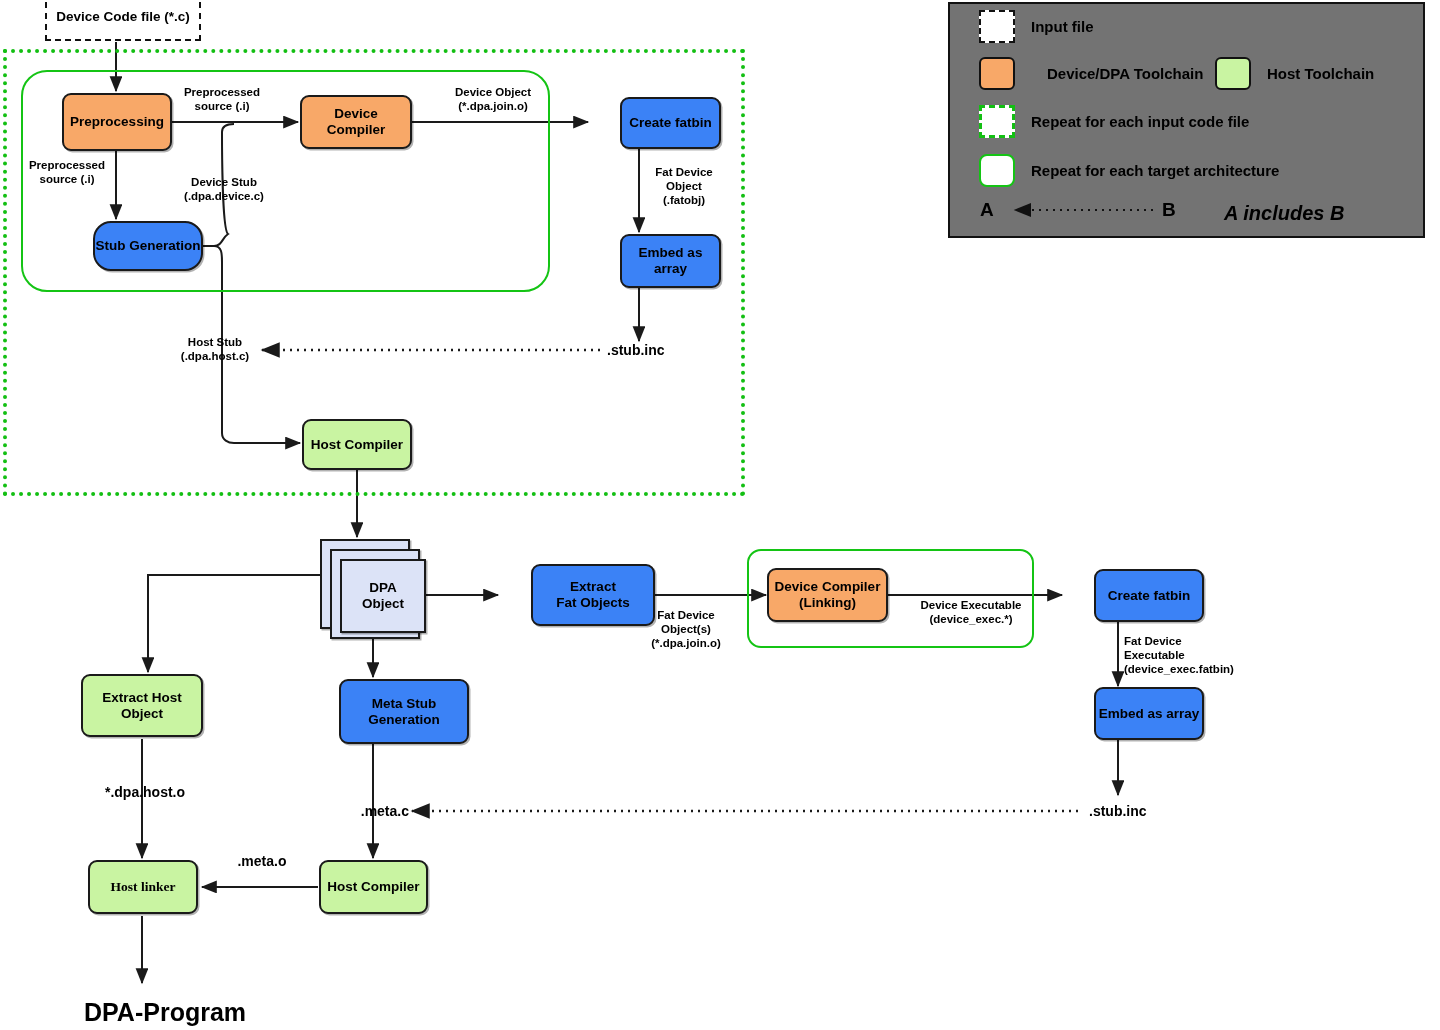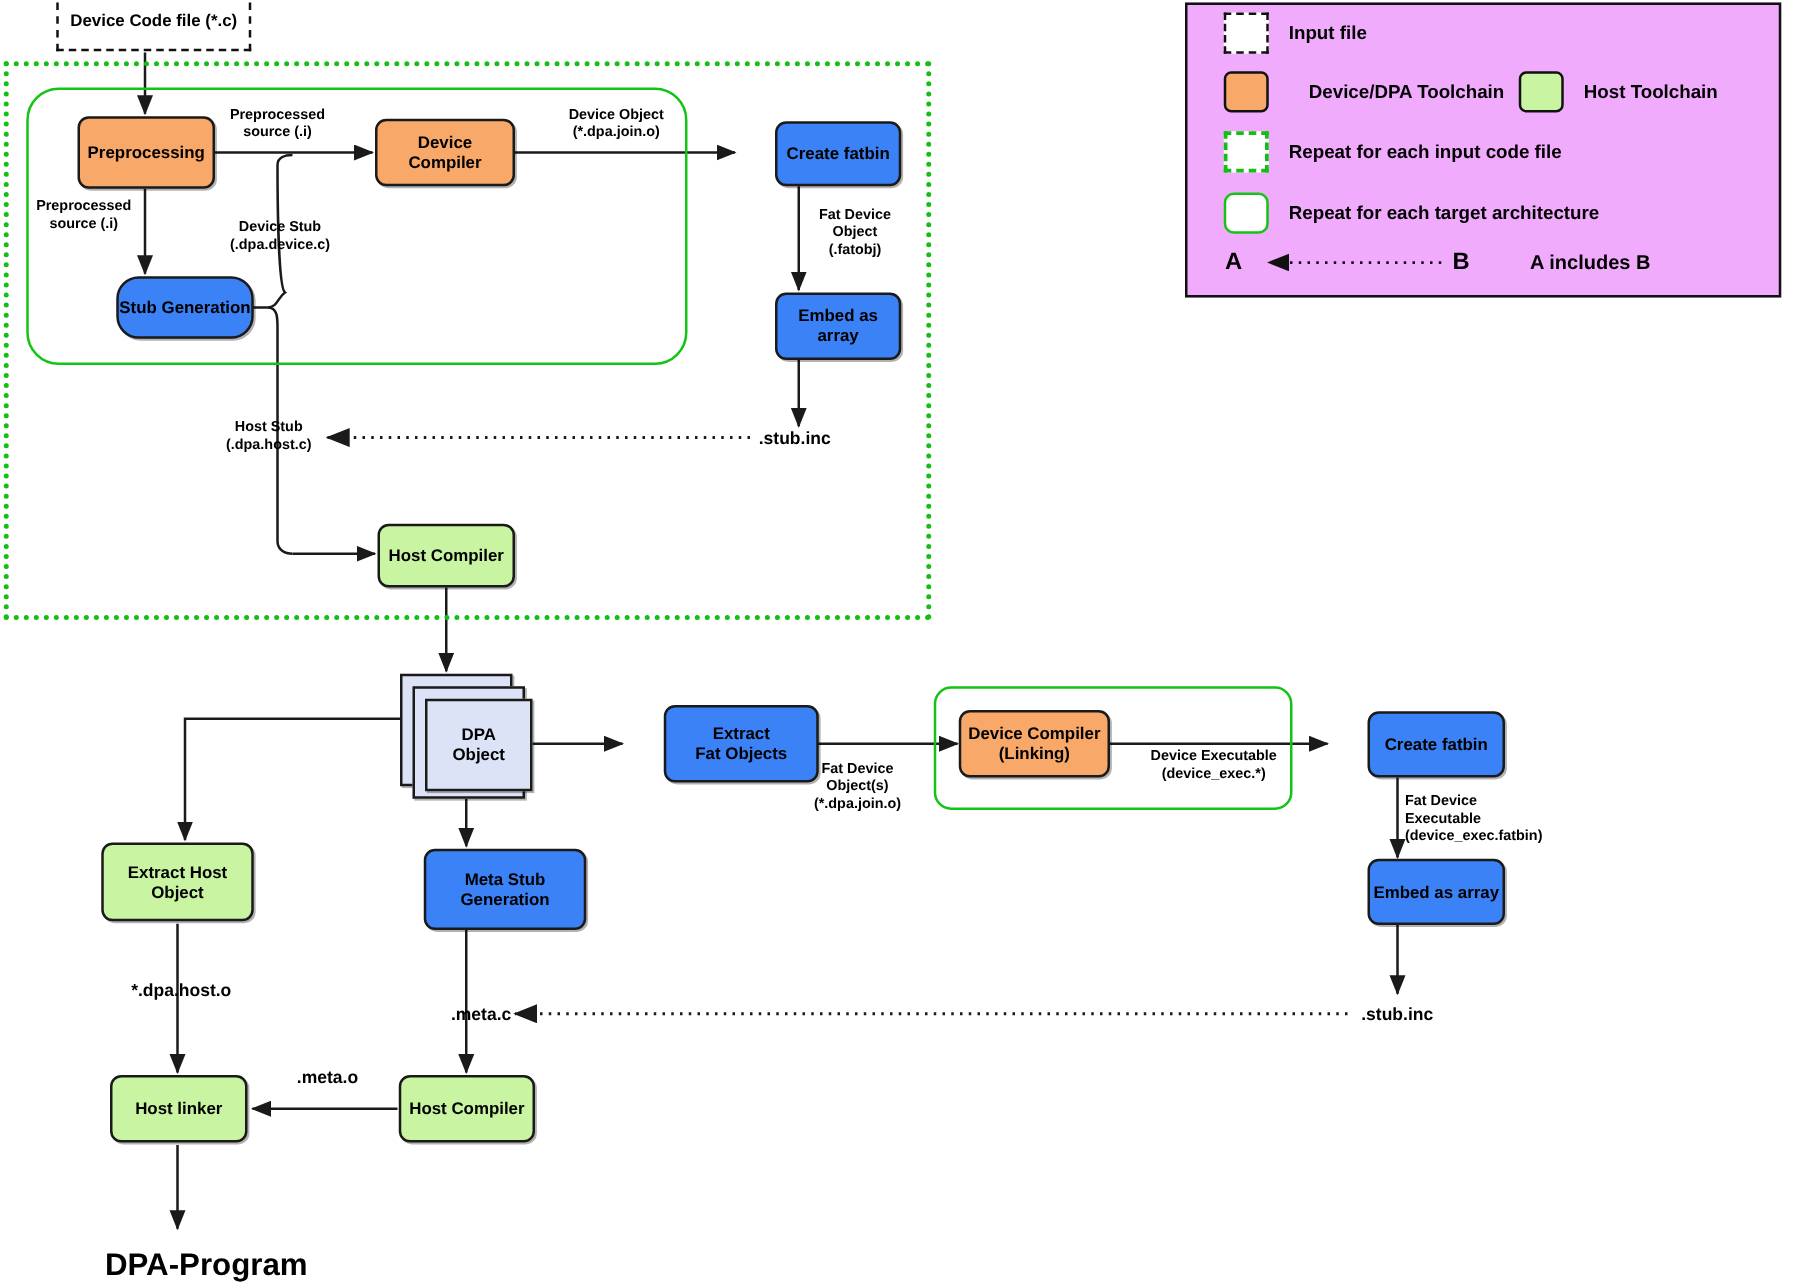--- a/index.html
+++ b/index.html
@@ -58,33 +58,33 @@
   }
   .elabel.big{font-size:14px;}
 
   .title-out{
     position:absolute;font-size:25px;font-weight:bold;color:#000;z-index:6;
   }
 
   
   #legend{
     position:absolute;left:948px;top:2px;width:477px;height:236px;
-    border:2.5px solid #111;background:#f0abfc;box-sizing:border-box;z-index:8;
+    border:2.5px solid #111;background:#737373;box-sizing:border-box;z-index:8;
   }
   .lg-row{position:absolute;display:flex;align-items:center;}
   .lg-sw{width:36px;height:33px;box-sizing:border-box;margin-right:16px;flex:0 0 auto;}
   .lg-sw.dashed-black{border:2.5px dashed #111;background:#fff;}
   .lg-sw.orange{background:#F8A868;border:2px solid #111;border-radius:6px;}
   .lg-sw.yellow{background:#FEFE60;border:2px solid #111;border-radius:6px;}
   .lg-sw.green{background:#C9F4A2;border:2px solid #111;border-radius:6px;}
   .lg-sw.dashed-green{border:3.5px dashed #13BF13;background:#fff;}
   .lg-sw.solid-green{border:2.5px solid #14C414;background:#fff;border-radius:8px;}
   .lg-txt{font-size:15px;font-weight:bold;color:#000;white-space:nowrap;}
   .lg-AB{position:absolute;font-size:19px;font-weight:bold;color:#000;}
-  .lg-inc{position:absolute;font-size:16px;font-weight:bold;color:#000;}
+  .lg-inc{position:absolute;font-size:20px;font-weight:bold;font-style:italic;color:#000;}
 </style>
 </head>
 <body>
 
 <div id="stage">
 
   <div class="grp-dotted" style="left:3px;top:49px;width:742px;height:447px;"></div>
 
   <div class="grp-solid" style="left:21px;top:70px;width:529px;height:222px;"></div>
 
@@ -179,21 +179,21 @@
   <div class="node yellow" style="left:1063px;top:687px;width:110px;height:53px;">Embed as array</div>
 
   <div class="node green" style="left:81px;top:674px;width:122px;height:63px;white-space:pre-line;">Extract Host
 Object</div>
 
   <div class="node yellow" style="left:308px;top:679px;width:130px;height:65px;white-space:pre-line;">Meta Stub
 Generation</div>
 
   <div class="node green" style="left:319px;top:860px;width:109px;height:54px;">Host Compiler</div>
 
-  <div class="node green" style="left:88px;top:860px;width:110px;height:54px;">Host linker</div>
+  <div class="node green" style="left:88px;top:860px;width:110px;height:54px;font-family:Liberation Serif, serif;">Host linker</div>
 
   <div class="elabel" style="left:176px;top:86px;width:92px;">Preprocessed
 source (.i)</div>
 
   <div class="elabel" style="left:17px;top:159px;width:100px;">Preprocessed
 source (.i)</div>
 
   <div class="elabel" style="left:433px;top:86px;width:120px;">Device Object
 (*.dpa.join.o)</div>
 

